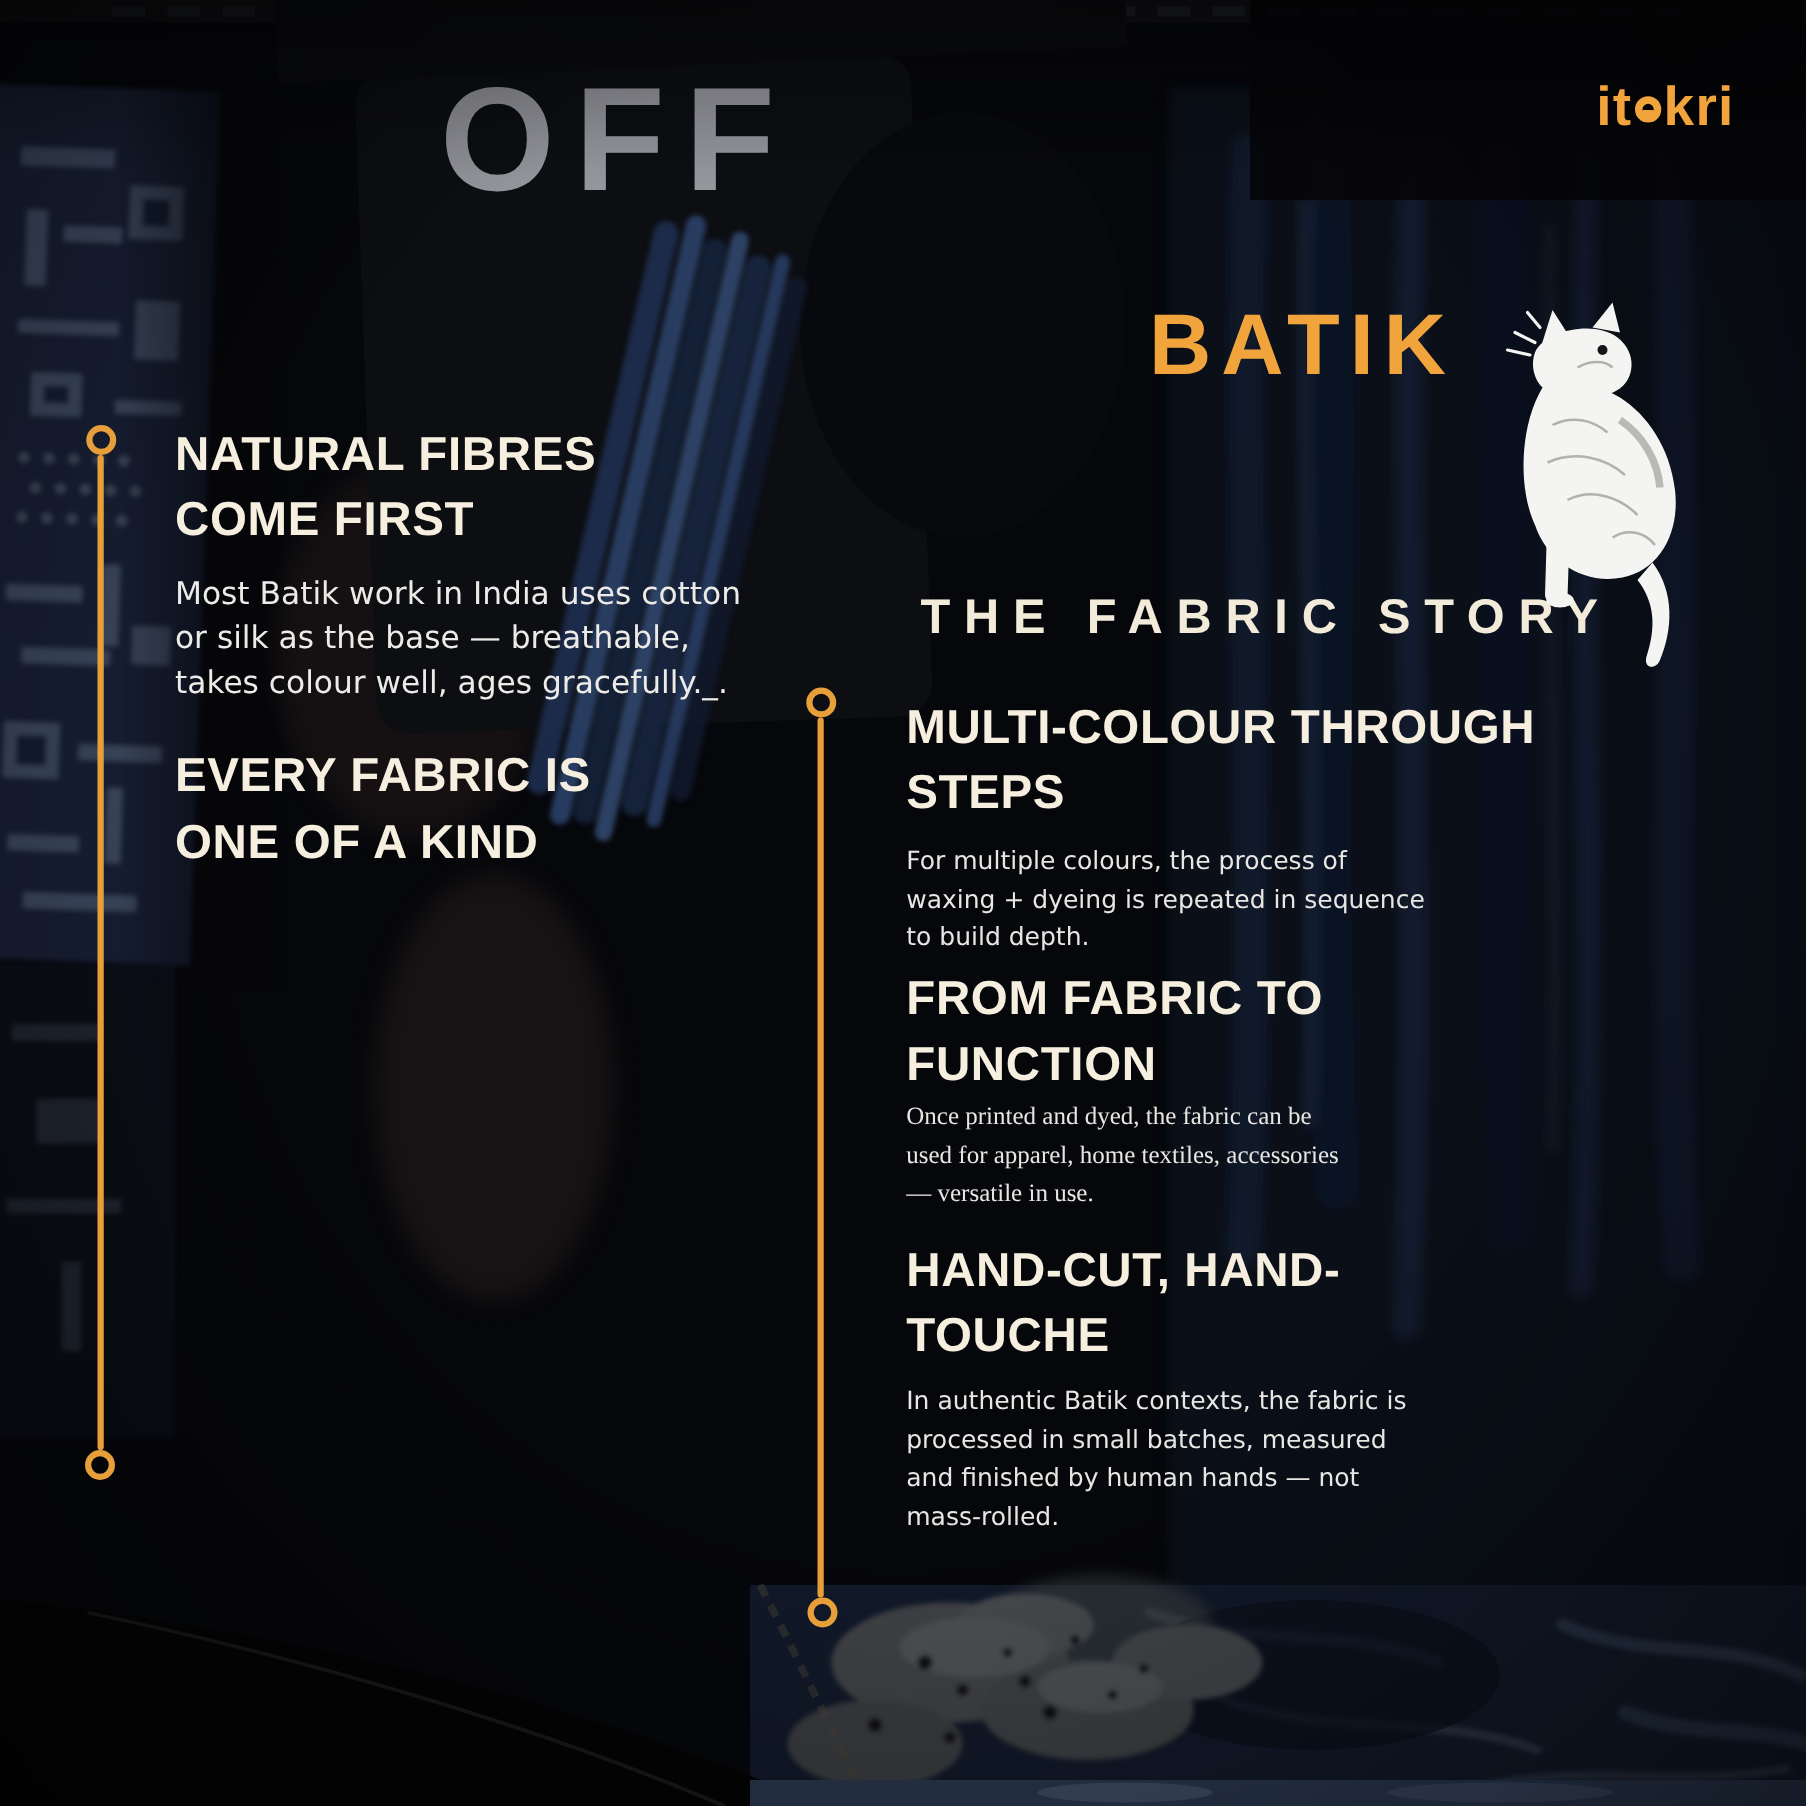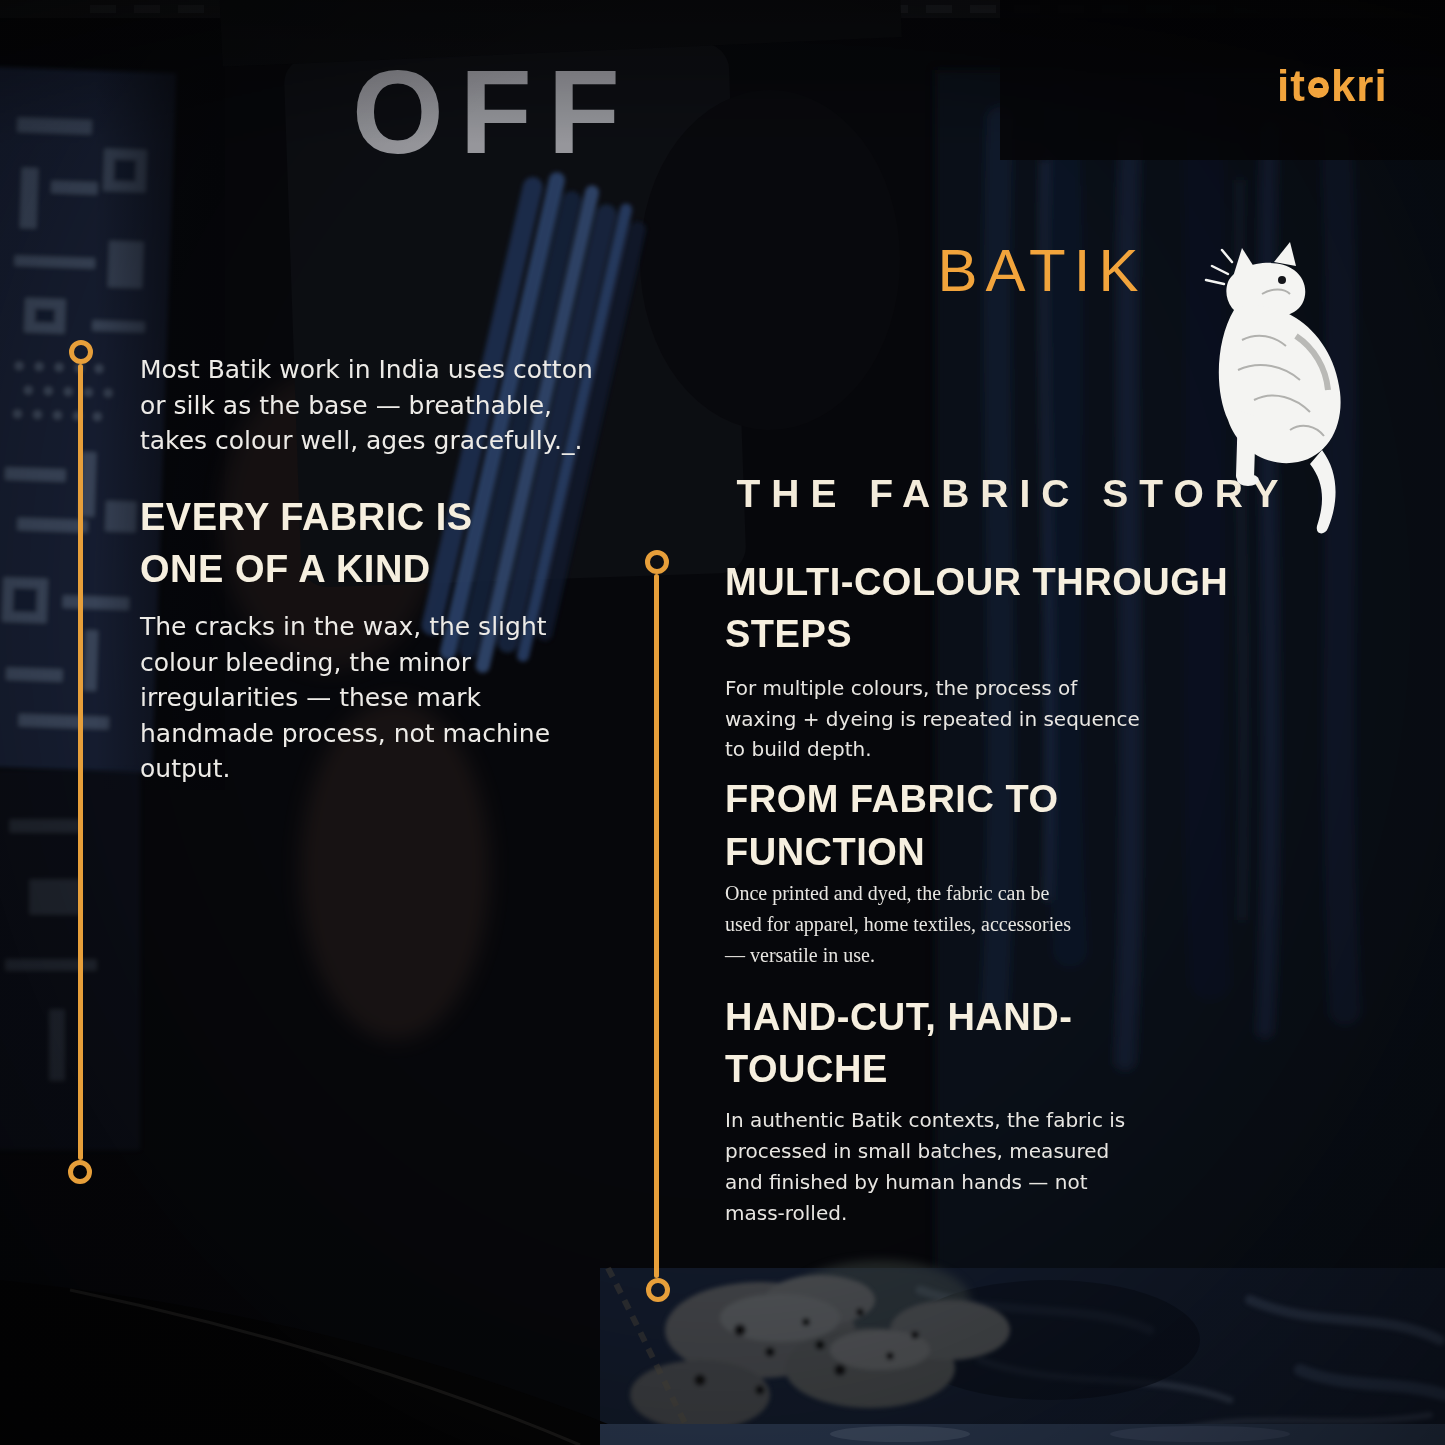--- a/index.html
+++ b/index.html
@@ -33,21 +33,21 @@
     display:flex;align-items:center;
   }
   .o-glyph{
     display:inline-block;width:21px;height:21px;margin:2px 2px 0 2px;
     border:6px solid #F2A43C;border-radius:50%;
     background:linear-gradient(rgba(0,0,0,0) 52%, #F2A43C 52%);
   }
   
   .title-line{
     position:absolute;transform:translateX(-50%);
-    font-weight:400;color:#F2A43C;font-size:60px;line-height:1;letter-spacing:8px;
+    font-weight:700;color:#F2A43C;font-size:69px;line-height:1;letter-spacing:8px;
     white-space:pre;
   }
   .title-1{left:1042px;top:241px;}
   .title-2{left:940px;top:354px;}
   .subtitle{
     position:absolute;left:1013px;top:474px;transform:translateX(-50%);
     font-weight:700;color:#F3EBDA;font-size:39px;line-height:1;letter-spacing:11px;
     white-space:pre;
   }
   .cat{position:absolute;left:1198px;top:240px;}
@@ -279,32 +279,29 @@
 
     <div class="tl-line tl-line-left"></div>
     <div class="tl-dot tl-dot-lt"></div>
     <div class="tl-dot tl-dot-lb"></div>
     <div class="tl-line tl-line-right"></div>
     <div class="tl-dot tl-dot-rt"></div>
     <div class="tl-dot tl-dot-rb"></div>
 
     <div class="col col-left">
       <div class="sec sec-2">
+        <h2 class="sec-heading">NATURAL FIBRES
+COME FIRST</h2>
         <p class="sec-body">Most Batik work in India uses cotton
 or silk as the base — breathable,
 takes colour well, ages gracefully._.</p>
       </div>
       <div class="sec sec-3">
         <h2 class="sec-heading">EVERY FABRIC IS
 ONE OF A KIND</h2>
-        <p class="sec-body">The cracks in the wax, the slight
-colour bleeding, the minor
-irregularities — these mark
-handmade process, not machine
-output.</p>
       </div>
     </div>
 
     <div class="col col-right">
       <div class="sec sec-1">
         <h2 class="sec-heading">MULTI-COLOUR THROUGH
 STEPS</h2>
         <p class="sec-body">For multiple colours, the process of
 waxing + dyeing is repeated in sequence
 to build depth.</p>

